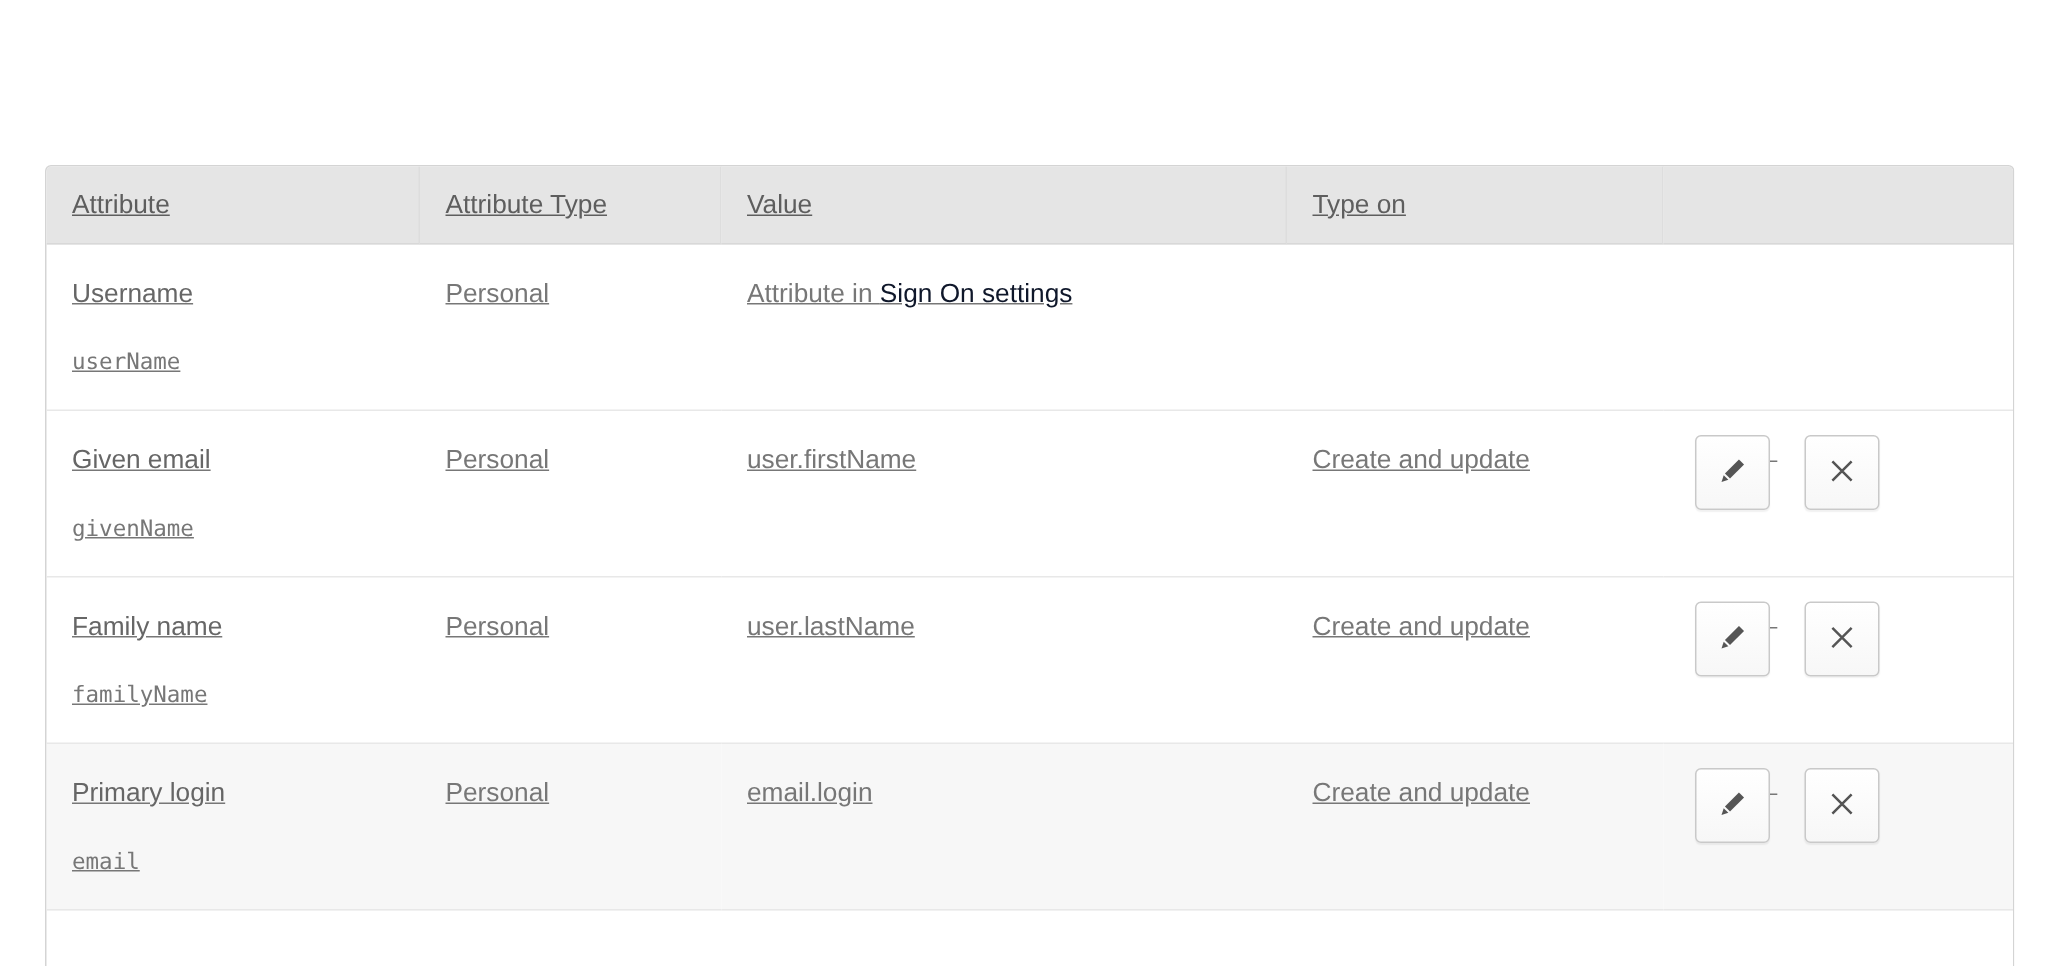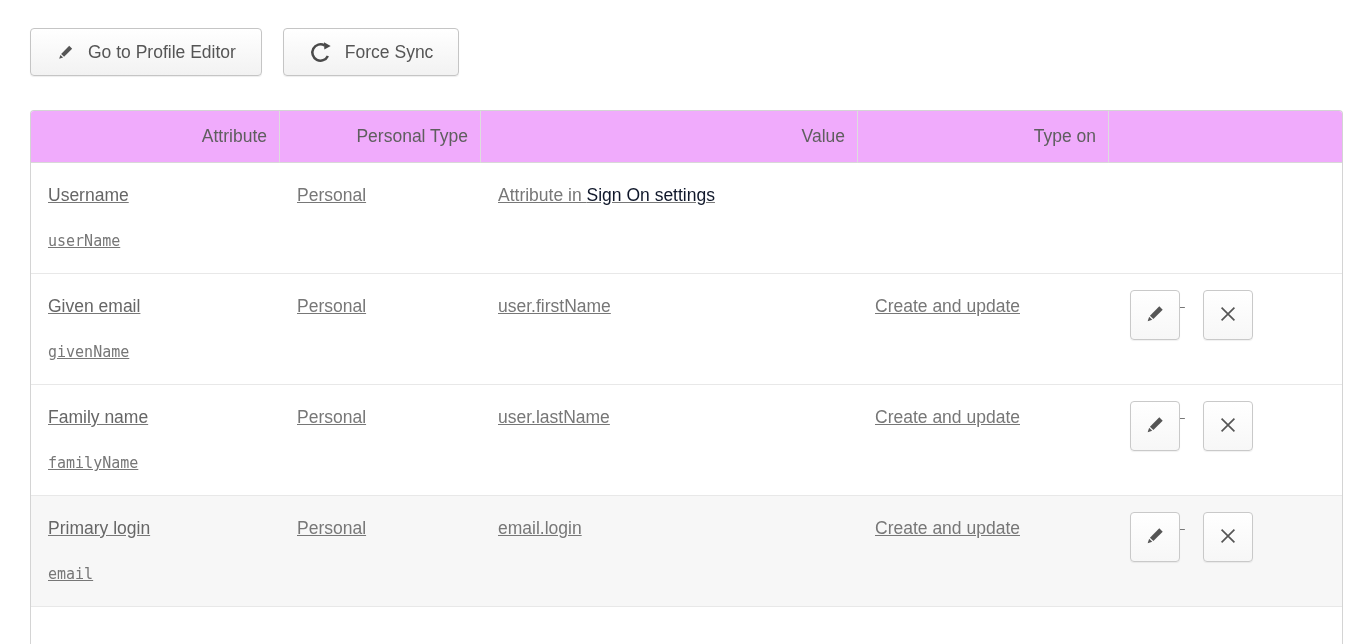--- a/index.html
+++ b/index.html
@@ -33,26 +33,27 @@
     position: absolute; top: 110px; left: 30px;
     width: 1313px; height: 534px;
     border: 1px solid #d4d4d4;
     border-bottom: none;
     border-radius: 4px 4px 0 0;
     overflow: hidden;
     background: #ffffff;
   }
   table { border-collapse: separate; border-spacing: 0; table-layout: fixed; width: 100%; }
   th {
-    height: 52px; background: #f0abfc;
+    height: 52px; background: #e5e5e5;
     border-bottom: 1px solid #d8d8d8;
     border-right: 1px solid #ddd;
     font-weight: normal; font-size: 17.5px; color: #5e5e5e;
-    text-align: right; padding: 0 12px 0 17px;
+    text-align: left; padding: 0 12px 0 17px;
     vertical-align: middle;
+    text-decoration: underline;
   }
   th:last-child { border-right: none; }
   td {
     height: 111px;
     vertical-align: top;
     padding: 22px 12px 0 17px;
     border-bottom: 1px solid #e8e8e8;
     font-size: 17.5px; color: #777777;
     line-height: 1.2;
     text-decoration: underline;
@@ -77,54 +78,34 @@
     box-shadow: 0 1px 1px rgba(0,0,0,0.06);
     cursor: pointer; vertical-align: top;
   }
   .icon-btn + .icon-btn { margin-left: 18px; }
 </style>
 </head>
 <body>
 
 <div class="page">
 
-  <div class="toolbar">
-    <button class="btn">
-      <span>
-        <svg width="19" height="19" viewBox="0 0 24 24" fill="#555555">
-          <path d="M16.7 3.6 L20.4 7.3 L10.2 17.5 L6.5 13.8 Z"></path>
-          <path d="M5.6 15.0 L9.0 18.4 L4.0 20.0 Z"></path>
-        </svg>
-      </span>
-      <span>Go to Profile Editor</span>
-    </button>
-    <button class="btn">
-      <span>
-        <svg width="23" height="23" viewBox="0 0 24 24" fill="none">
-          <path d="M19.7 15.6 A8.5 8.5 0 1 1 16.25 4.64" stroke="#4a4a4a" stroke-width="2.6" fill="none"></path>
-          <path d="M15.6 1.4 L22.6 5.2 L16.0 8.8 Z" fill="#4a4a4a"></path>
-        </svg>
-      </span>
-      <span>Force Sync</span>
-    </button>
-  </div>
 
   <div class="table-wrap">
     <table>
       <colgroup>
         <col style="width:249px">
           <col style="width:201px">
           <col style="width:377px">
           <col style="width:251px">
           <col style="width:235px">
       </colgroup>
       <thead>
         <tr>
           <th>Attribute</th>
-          <th>Personal Type</th>
+          <th>Attribute Type</th>
           <th>Value</th>
           <th>Type on</th>
           <th></th>
         </tr>
       </thead>
       <tbody>
 
         <tr>
           <td>
             <div class="attr-label">Username</div>

